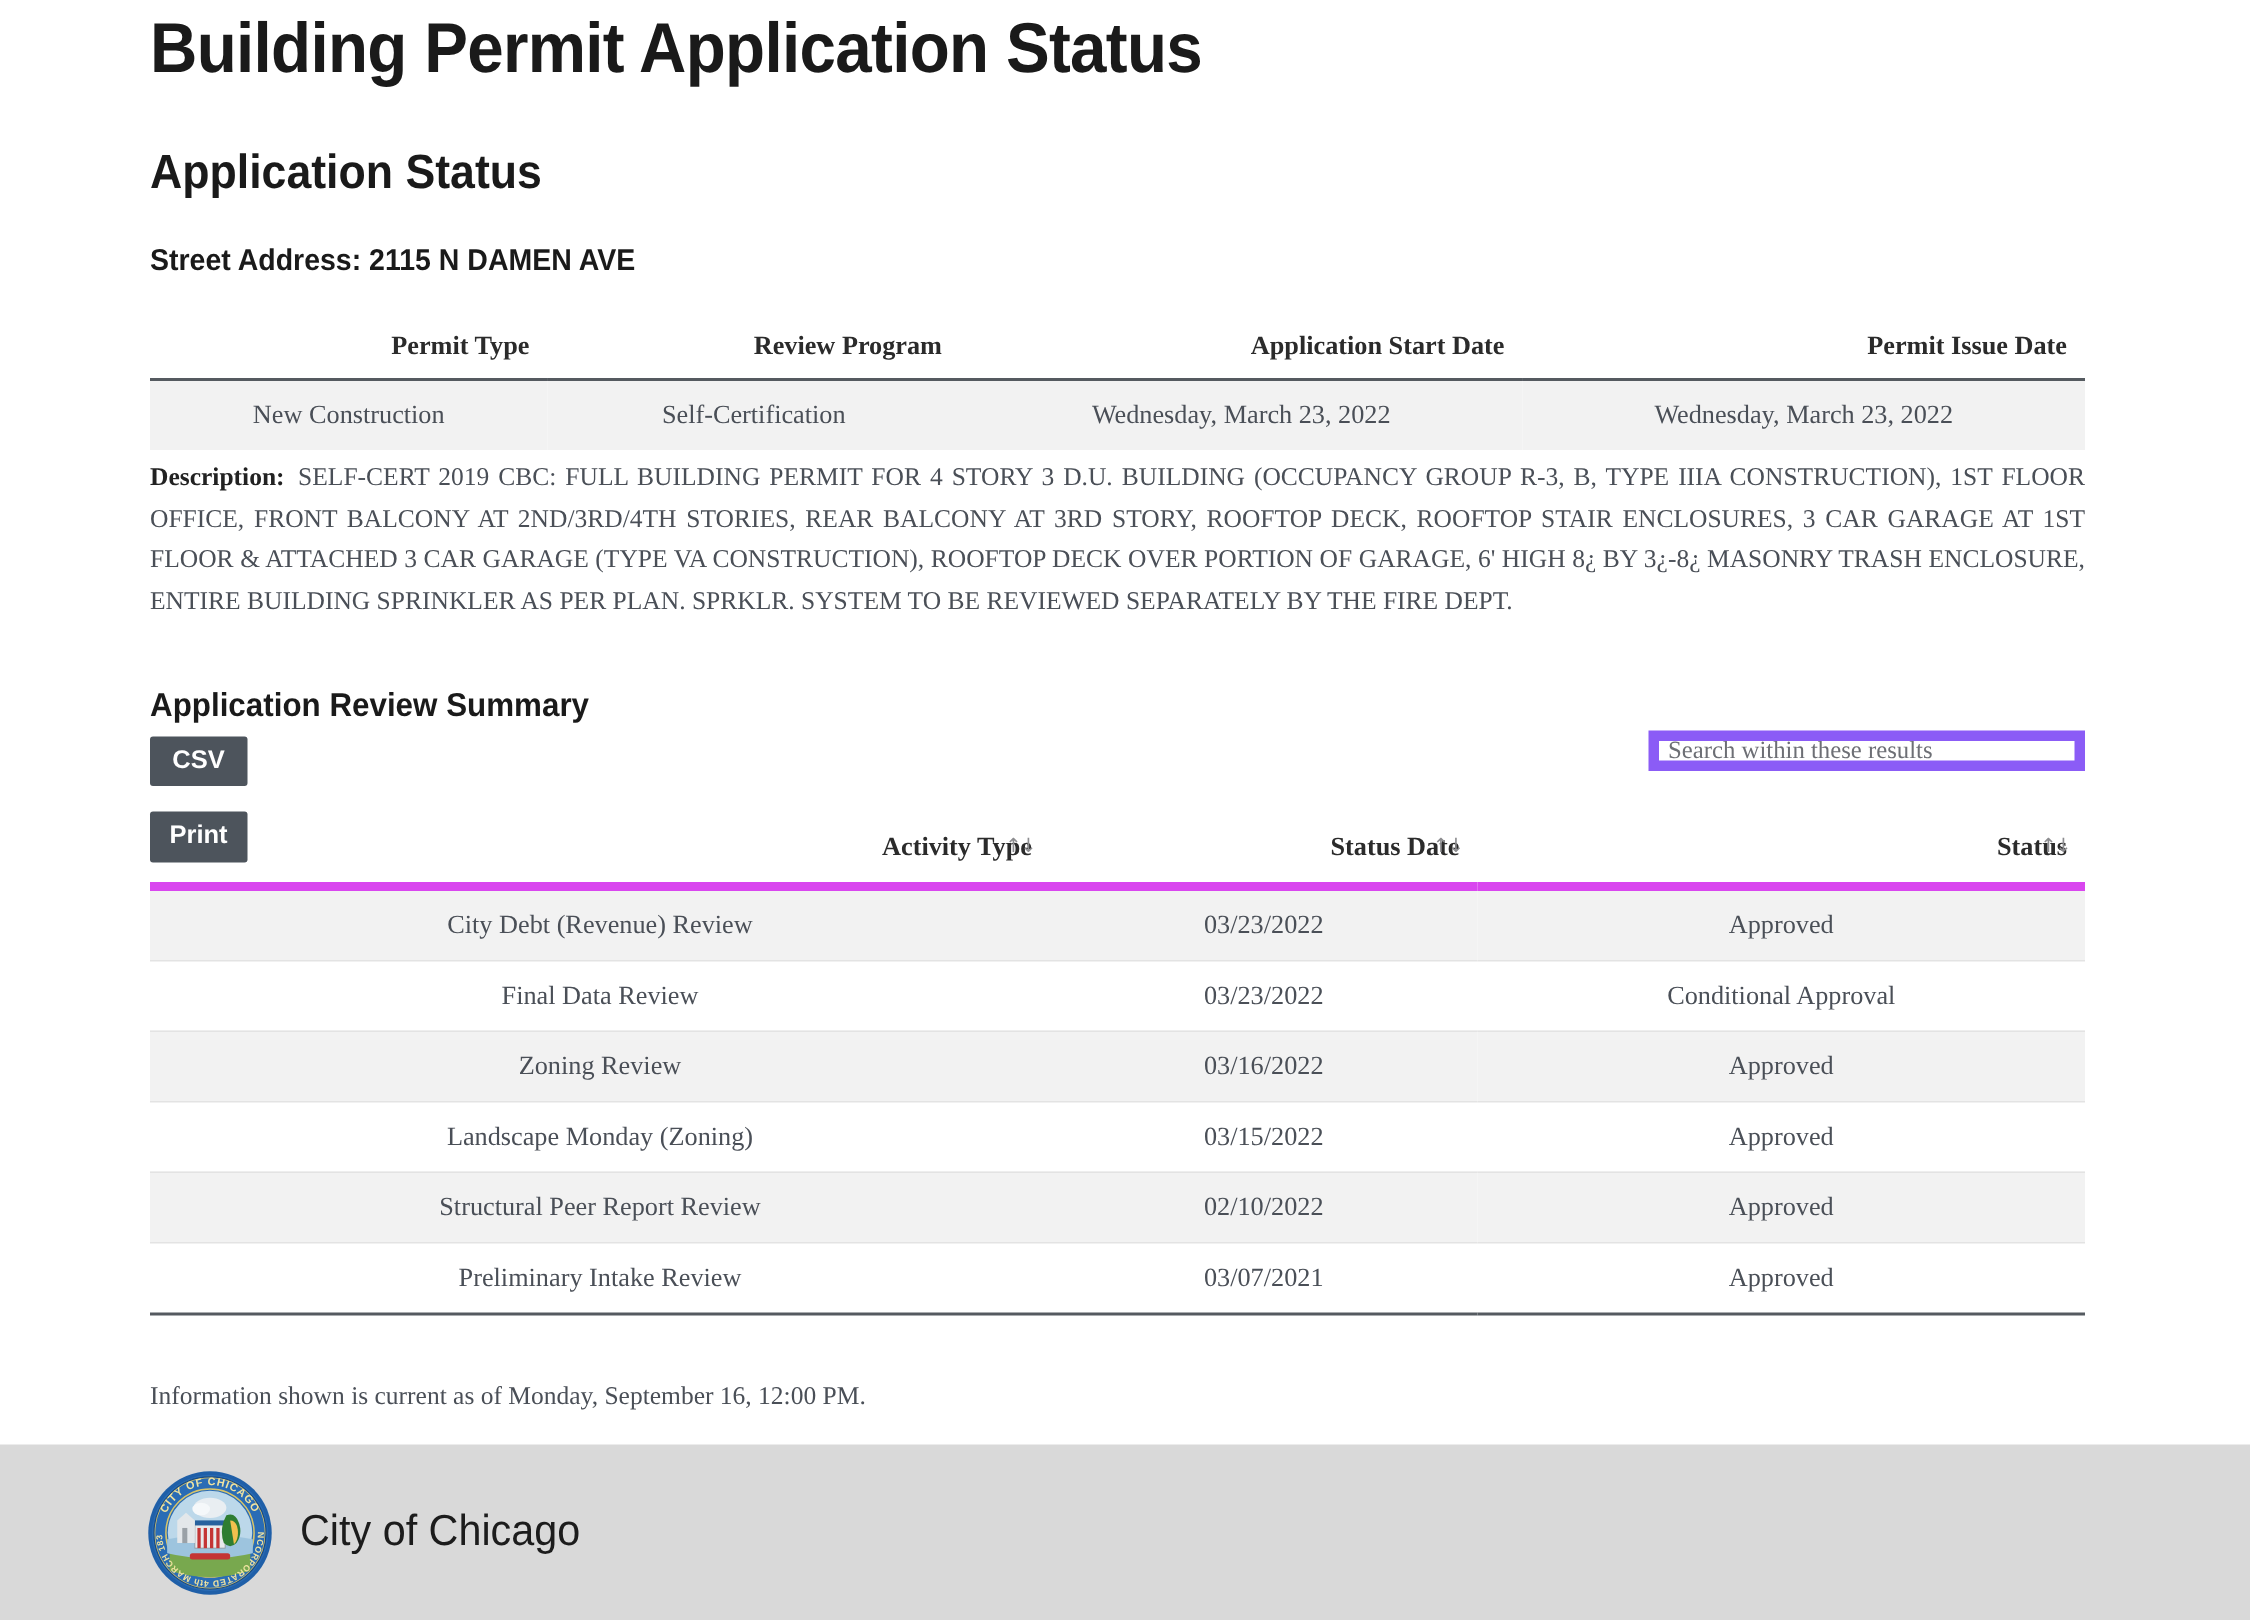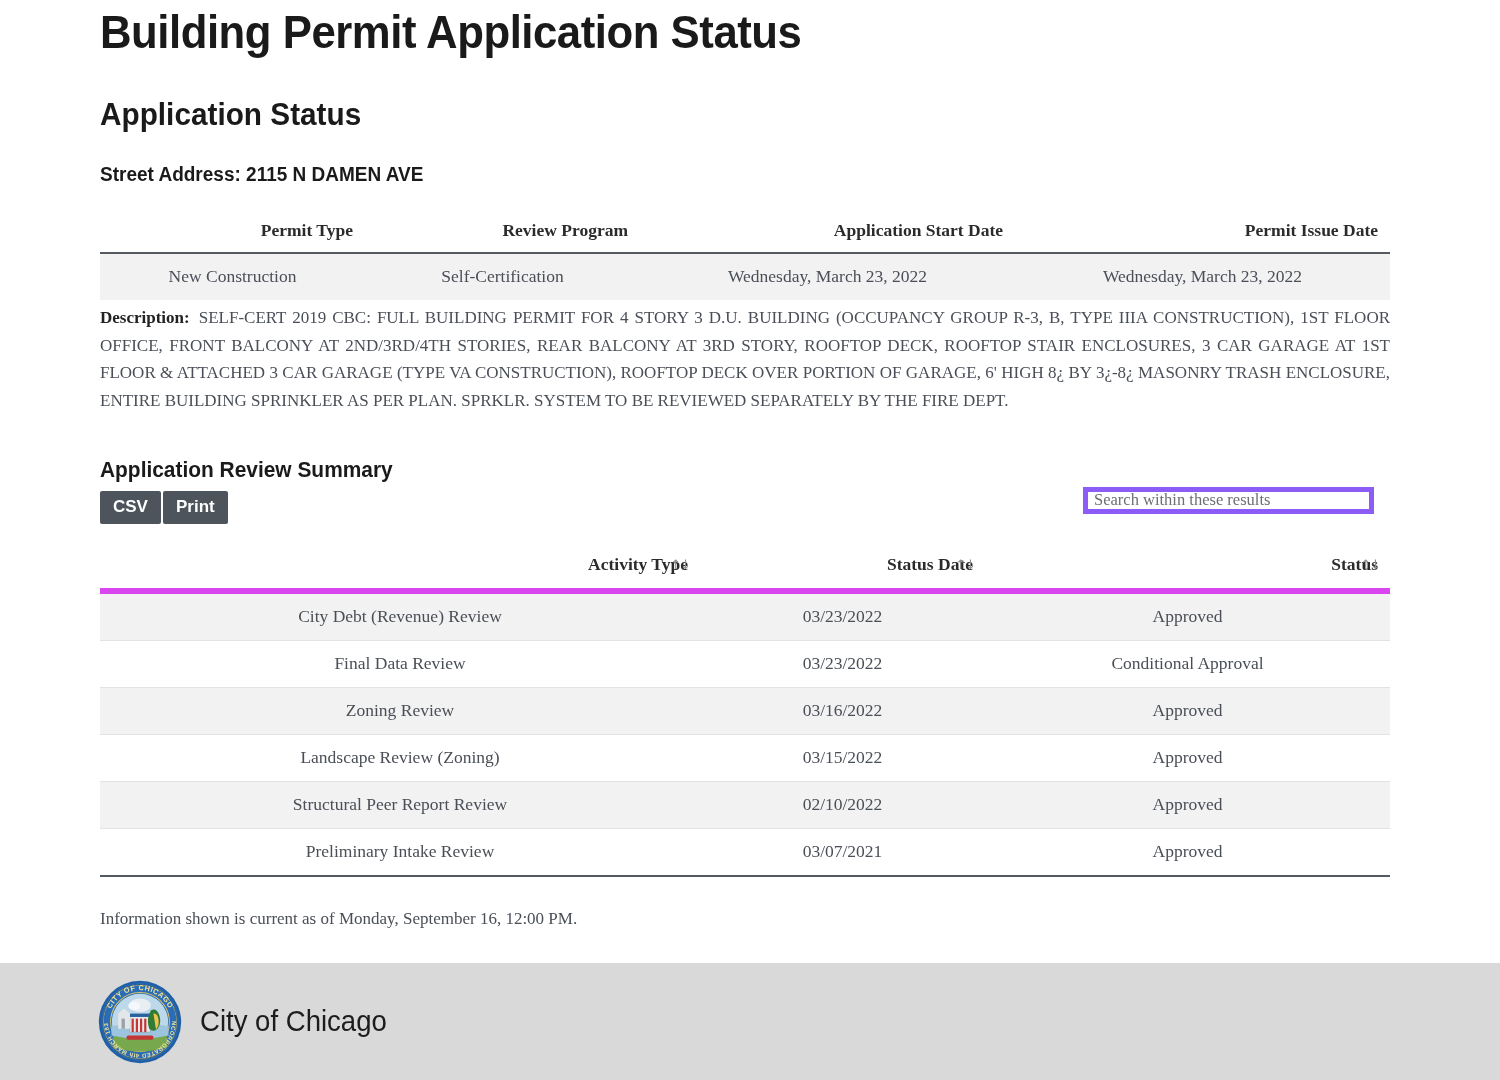--- a/index.html
+++ b/index.html
@@ -121,40 +121,40 @@
   }
   .description .gap { display: inline-block; width: 9px; }
 
   
   .toolbar {
     position: relative;
     width: 1290px;
     height: 38px;
     margin-top: 3px;
   }
-  .btn-group { position: absolute; left: 0; top: 0; display: flex; gap: 2px; }
+  .btn-group { position: absolute; left: 0; top: 0; display: flex; gap: 17px; flex-direction: column; }
   .btn {
     background: #4d545c;
     color: #ffffff;
     font-family: "Liberation Sans Narrow", "Liberation Sans", "DejaVu Sans", sans-serif;
     font-weight: bold;
     font-size: 17px;
     border: none;
     border-radius: 2px;
     padding: 7px 13px 8px 13px;
     cursor: pointer;
     line-height: 1.1;
   }
   .search-box {
     position: absolute;
-    right: 16px;
+    right: 0;
     top: -4px;
     width: 291px;
     height: 27px;
-    border: 5px solid #8b5cf6;
+    border: 7px solid #8b5cf6;
     background: #ffffff;
     font-family: "Liberation Serif", "DejaVu Serif", serif;
     font-size: 16.5px;
     color: #555555;
     padding: 2px 6px;
     outline: none;
   }
   .search-box::placeholder { color: #6d6f75; opacity: 1; }
 
   
@@ -182,21 +182,21 @@
   table.review-table thead th { border-bottom: 6px solid #d946ef; }
 
   
   .note {
     width: 1290px;
     font-family: "Liberation Serif", "DejaVu Serif", serif;
     font-size: 17px;
     line-height: 1.6;
     color: #4a4f57;
   }
-  .note-1 { margin-top: 28px; }
+  .note-1 { margin-top: 40px; }
   .note-2 { margin-top: 24px; text-align: justify; }
 
   
   .footer {
     position: absolute;
     left: 0;
     bottom: 0;
     width: 1500px;
     height: 117px;
     background: #d9d9d9;
@@ -284,21 +284,21 @@
           <td>Final Data Review</td>
           <td>03/23/2022</td>
           <td>Conditional Approval</td>
         </tr>
         <tr class="odd">
           <td>Zoning Review</td>
           <td>03/16/2022</td>
           <td>Approved</td>
         </tr>
         <tr class="even">
-          <td>Landscape Review (Zoning)</td>
+          <td>Landscape Monday (Zoning)</td>
           <td>03/15/2022</td>
           <td>Approved</td>
         </tr>
         <tr class="odd">
           <td>Structural Peer Report Review</td>
           <td>02/10/2022</td>
           <td>Approved</td>
         </tr>
         <tr class="even">
           <td>Preliminary Intake Review</td>

